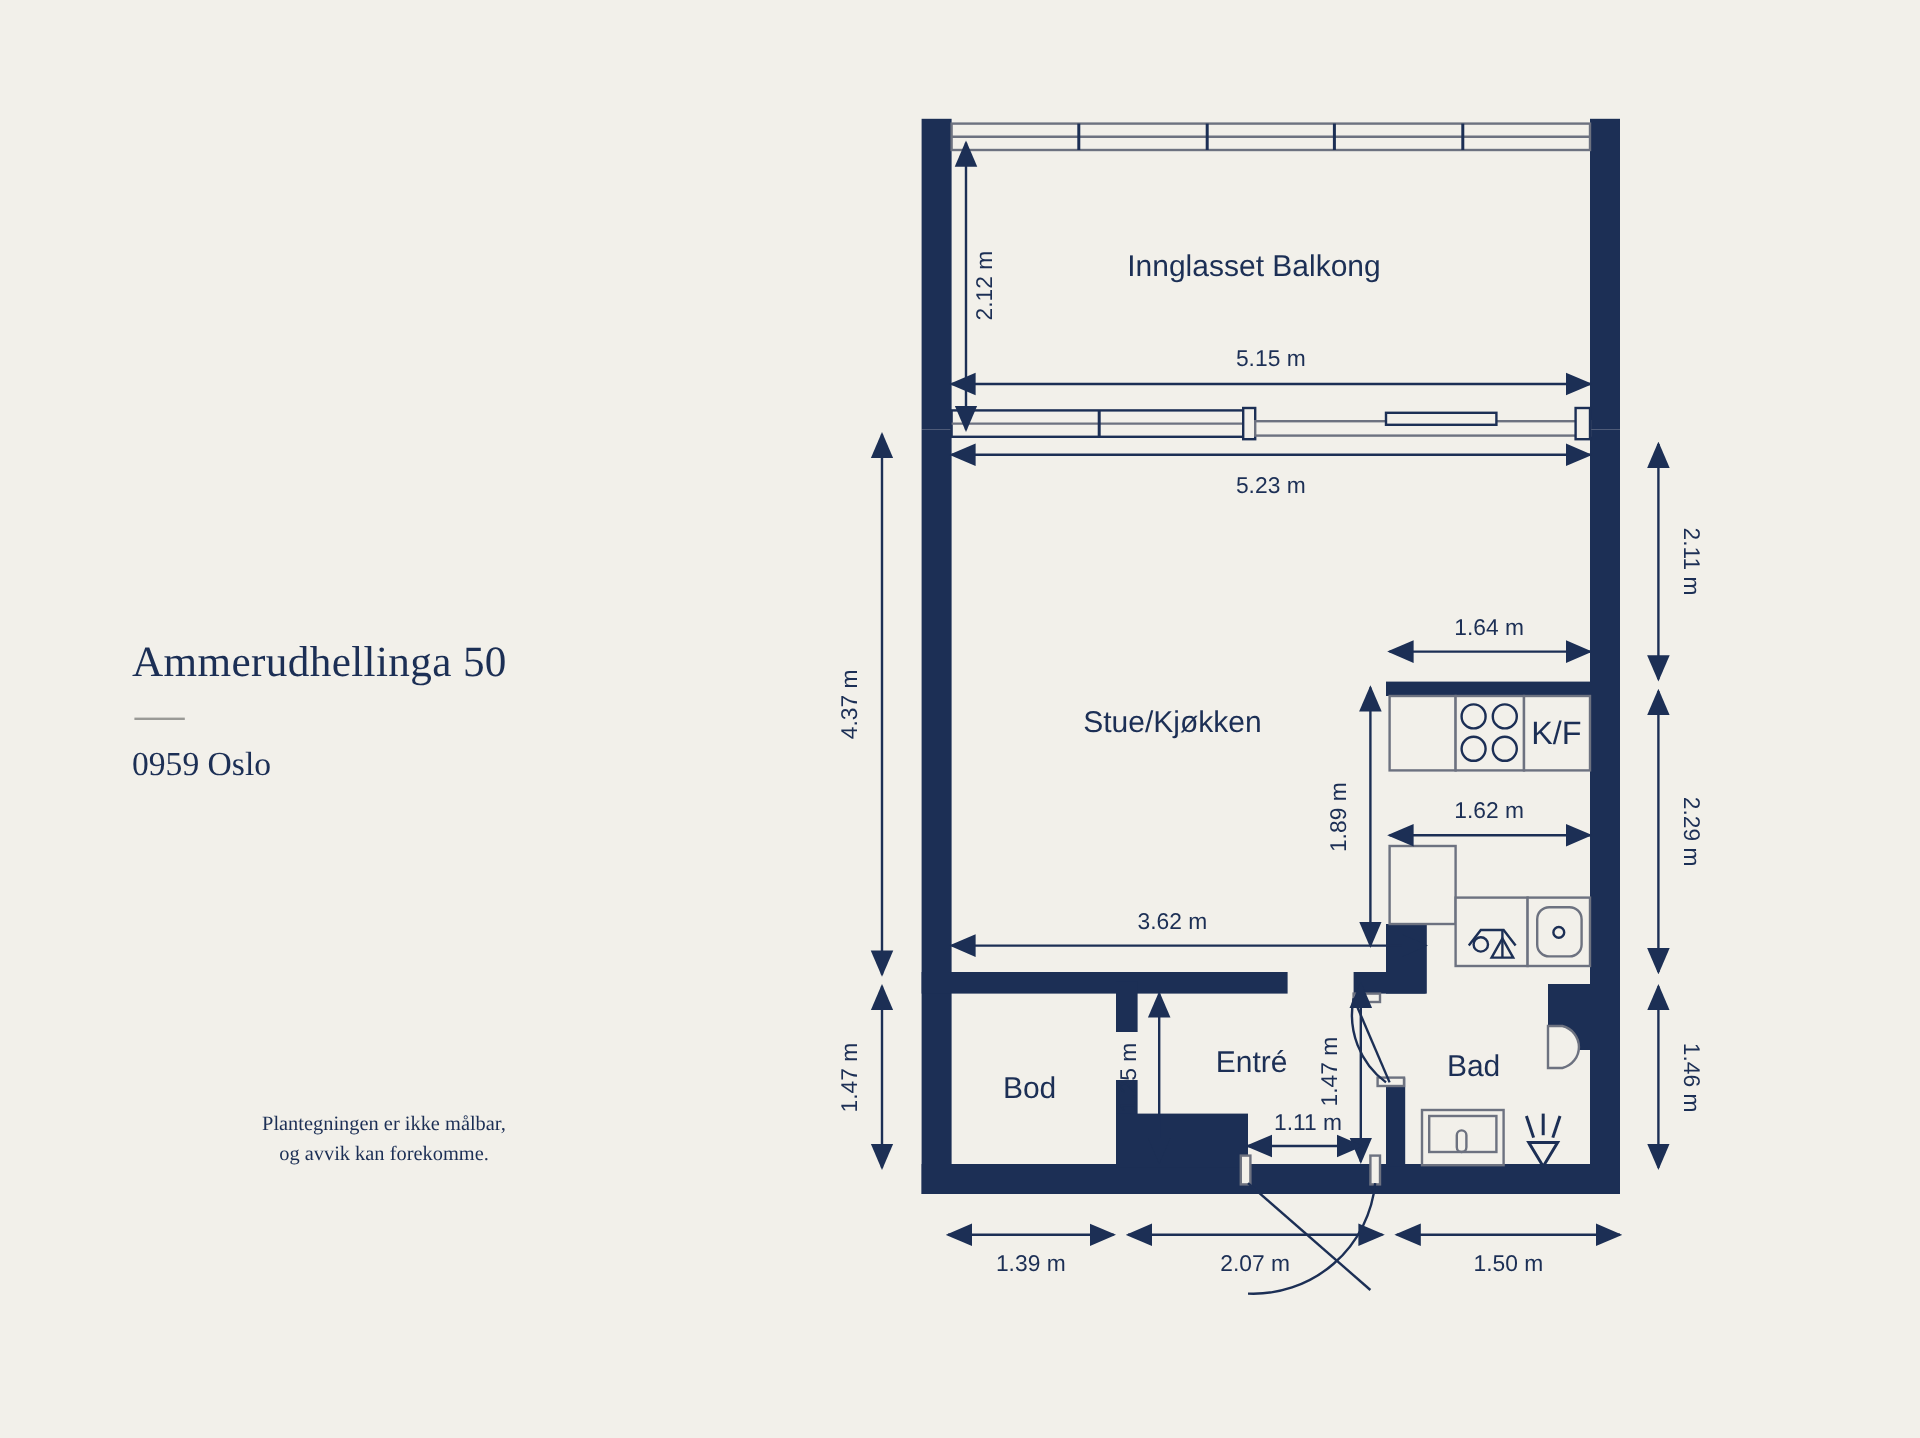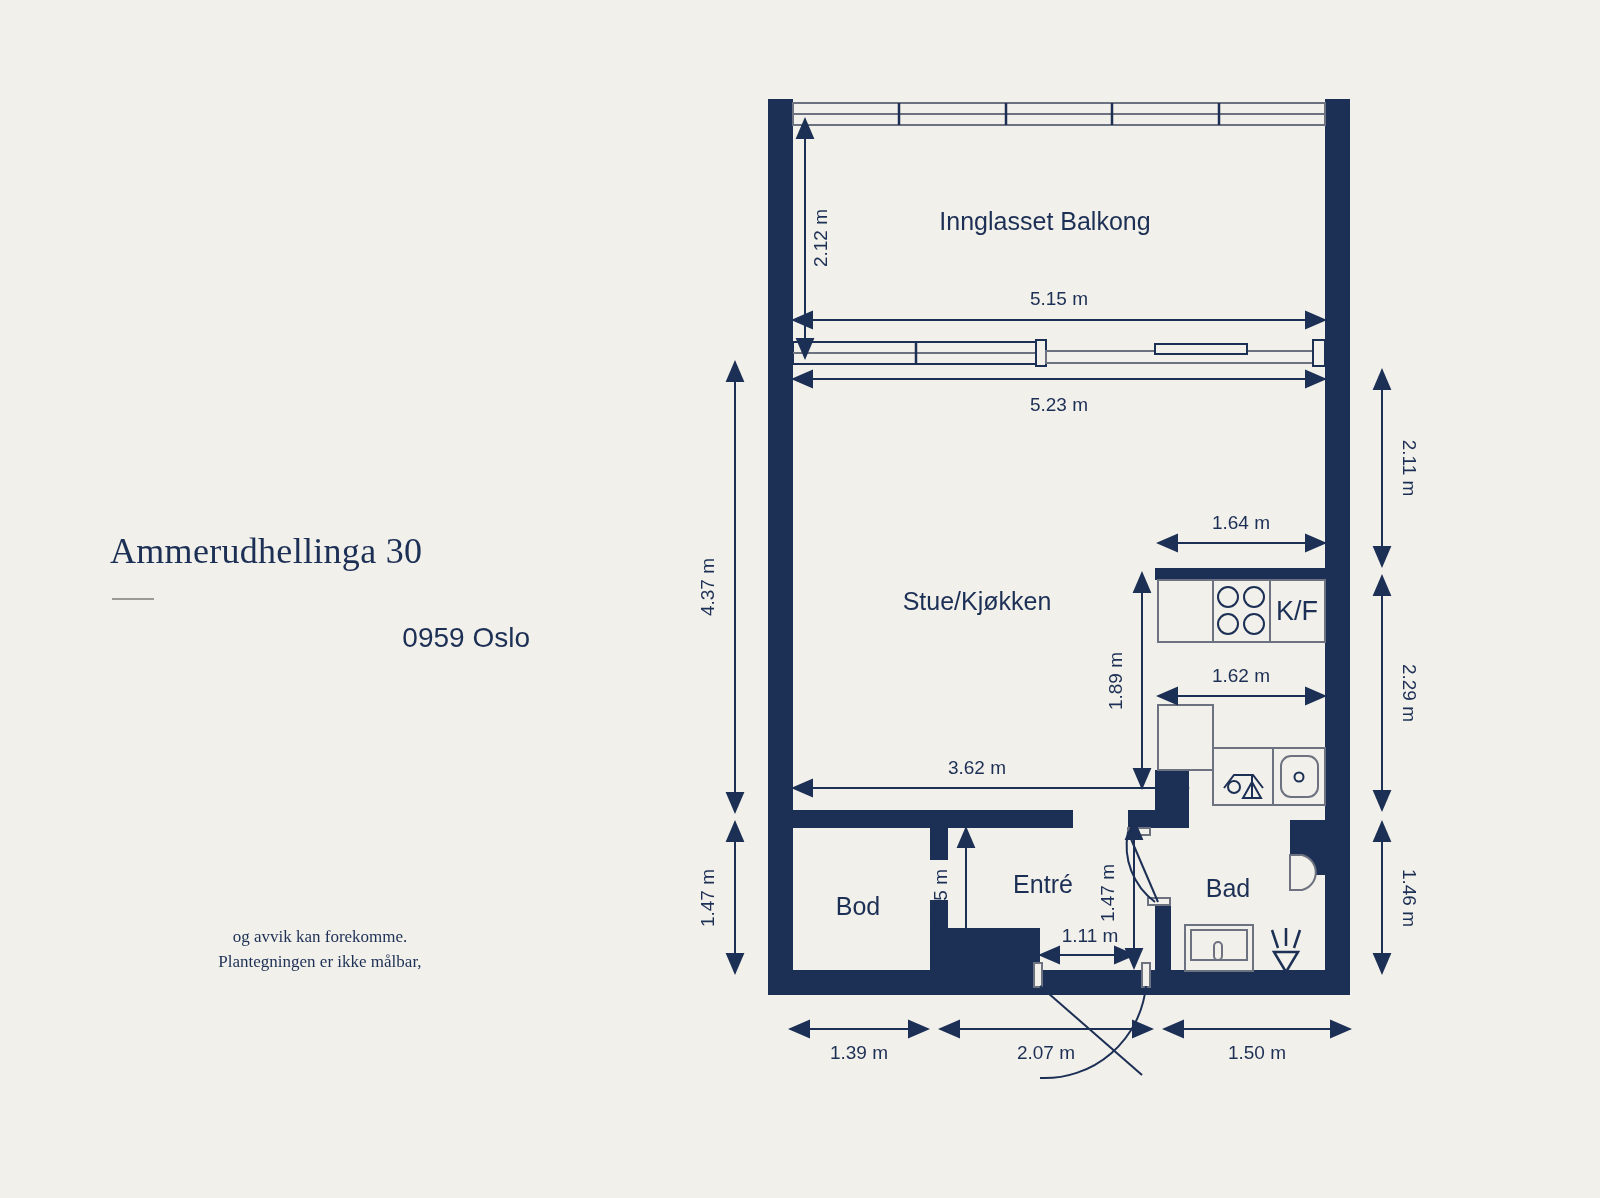--- a/index.html
+++ b/index.html
@@ -32,24 +32,23 @@
     letter-spacing: 0.3px;
     white-space: nowrap;
   }
   .rule {
     width: 42px;
     height: 2px;
     background: #9a9a96;
     margin: 26px 0 22px 2px;
   }
   .subtitle {
-    font-family: Liberation Sans, sans-serif;
+    font-family: Liberation Serif, serif;
     font-size: 28px;
     color: #1C2F55;
-    text-align: right;
   }
   .disclaimer {
     position: absolute;
     left: 110px;
     top: 925px;
     width: 420px;
     text-align: center;
     font-family: "Liberation Serif", serif;
     font-size: 17px;
     line-height: 1.45;
@@ -73,28 +72,28 @@
   .kf-label {
     font-size: 27px;
   }
 </style>
 </head>
 <body>
 
 <div id="root">
 
   <div class="info-block">
-    <div class="title">Ammerudhellinga 30</div>
+    <div class="title">Ammerudhellinga 50</div>
     <div class="rule"></div>
     <div class="subtitle">0959 Oslo</div>
   </div>
 
   <div class="disclaimer">
+    <div>Plantegningen er ikke målbar,</div>
     <div>og avvik kan forekomme.</div>
-    <div>Plantegningen er ikke målbar,</div>
   </div>
 
   <div class="plan-wrap">
   <svg width="1600" height="1198" viewBox="0 0 1600 1198">
 
     <defs>
       <marker id="arrEnd" markerWidth="11" markerHeight="11" refX="10" refY="5.5" orient="auto">
         <path d="M0,0.8 L11,5.5 L0,10.2 Z" fill="#1C2F55"></path>
       </marker>
       <marker id="arrStart" markerWidth="11" markerHeight="11" refX="1" refY="5.5" orient="auto">

